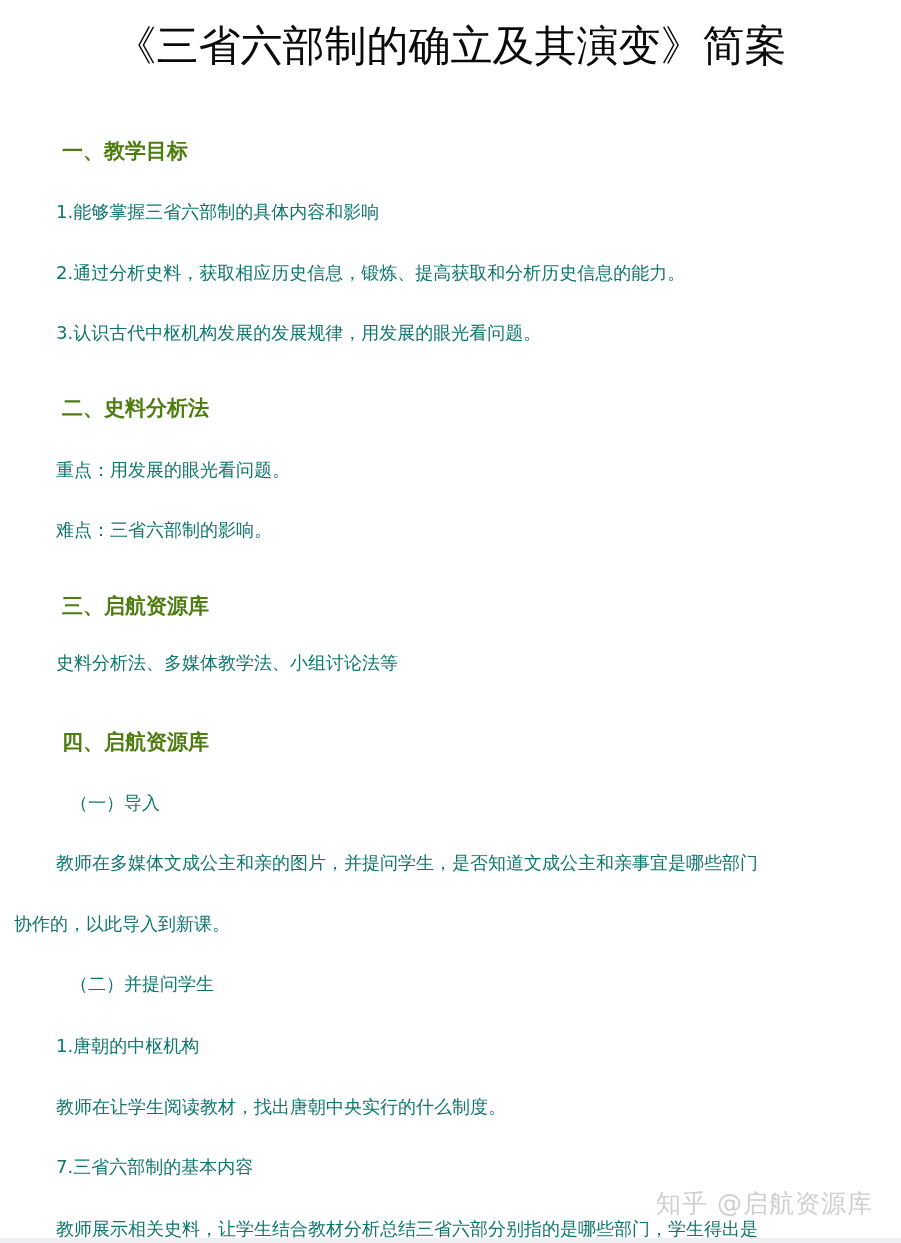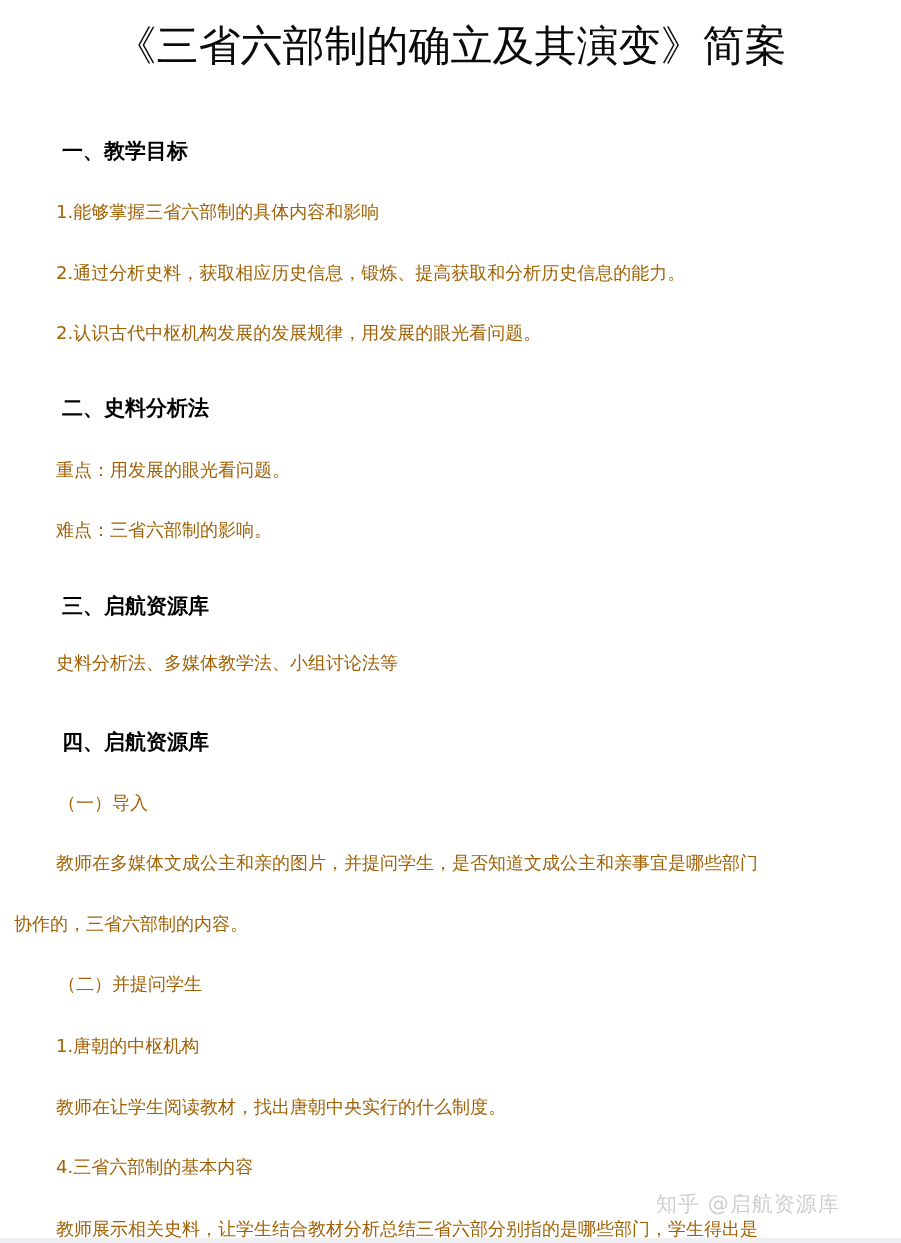--- a/index.html
+++ b/index.html
@@ -8,59 +8,59 @@
       font-family: "DejaVu Sans", "Liberation Sans", sans-serif;
       color: #111111;
     }
     .title {
       position: absolute; left: 0; top: 18px; width: 901px;
       text-align: center; font-size: 42px; line-height: 56px;
       font-weight: normal; letter-spacing: 0px; color: #0a0a0a;
     }
     .h {
       position: absolute; left: 62px; font-size: 21px; font-weight: bold; line-height: 30px;
-      color: #000000;
+      color: #4d7c0f;
     }
     .p {
       position: absolute; left: 56px; font-size: 18px; line-height: 26px; white-space: nowrap;
-      color: #a16207;
+      color: #0f766e;
     }
-    .p.sub { left: 58px; }
+    .p.sub { left: 70px; }
     .p.cont { left: 14px; }
     .watermark {
-      position: absolute; left: 656px; top: 1188px; font-size: 21px; line-height: 32px;
+      position: absolute; left: 656px; top: 1188px; font-size: 25px; line-height: 32px;
       color: rgba(190,190,190,0.75); white-space: nowrap; letter-spacing: 1px; text-align: right;
     }
     .bottom-bar {
       position: absolute; left: 0; top: 1238px; width: 901px; height: 5px; background: #eef0f3;
     }
   </style>
 </head>
 <body>
 
 <div>
   <div class="title" style="top:18px">《三省六部制的确立及其演变》简案</div>
 
   <div class="h" style="top:136px">一、教学目标</div>
   <div class="p" style="top:199px">1.能够掌握三省六部制的具体内容和影响</div>
   <div class="p" style="top:260px">2.通过分析史料，获取相应历史信息，锻炼、提高获取和分析历史信息的能力。</div>
-  <div class="p" style="top:320px">2.认识古代中枢机构发展的发展规律，用发展的眼光看问题。</div>
+  <div class="p" style="top:320px">3.认识古代中枢机构发展的发展规律，用发展的眼光看问题。</div>
 
   <div class="h" style="top:393px">二、史料分析法</div>
   <div class="p" style="top:457px">重点：用发展的眼光看问题。</div>
   <div class="p" style="top:517px">难点：三省六部制的影响。</div>
 
   <div class="h" style="top:591px">三、启航资源库</div>
   <div class="p" style="top:650px">史料分析法、多媒体教学法、小组讨论法等</div>
 
   <div class="h" style="top:727px">四、启航资源库</div>
   <div class="p sub" style="top:790px">（一）导入</div>
   <div class="p" style="top:850px">教师在多媒体文成公主和亲的图片，并提问学生，是否知道文成公主和亲事宜是哪些部门</div>
-  <div class="p cont" style="top:911px">协作的，三省六部制的内容。</div>
+  <div class="p cont" style="top:911px">协作的，以此导入到新课。</div>
   <div class="p sub" style="top:971px">（二）并提问学生</div>
   <div class="p" style="top:1033px">1.唐朝的中枢机构</div>
   <div class="p" style="top:1094px">教师在让学生阅读教材，找出唐朝中央实行的什么制度。</div>
-  <div class="p" style="top:1154px">4.三省六部制的基本内容</div>
+  <div class="p" style="top:1154px">7.三省六部制的基本内容</div>
   <div class="p" style="top:1216px">教师展示相关史料，让学生结合教材分析总结三省六部分别指的是哪些部门，学生得出是</div>
 
   <div class="watermark">知乎 @启航资源库</div>
   <div class="bottom-bar"></div>
 </div>
 
 </body></html>

